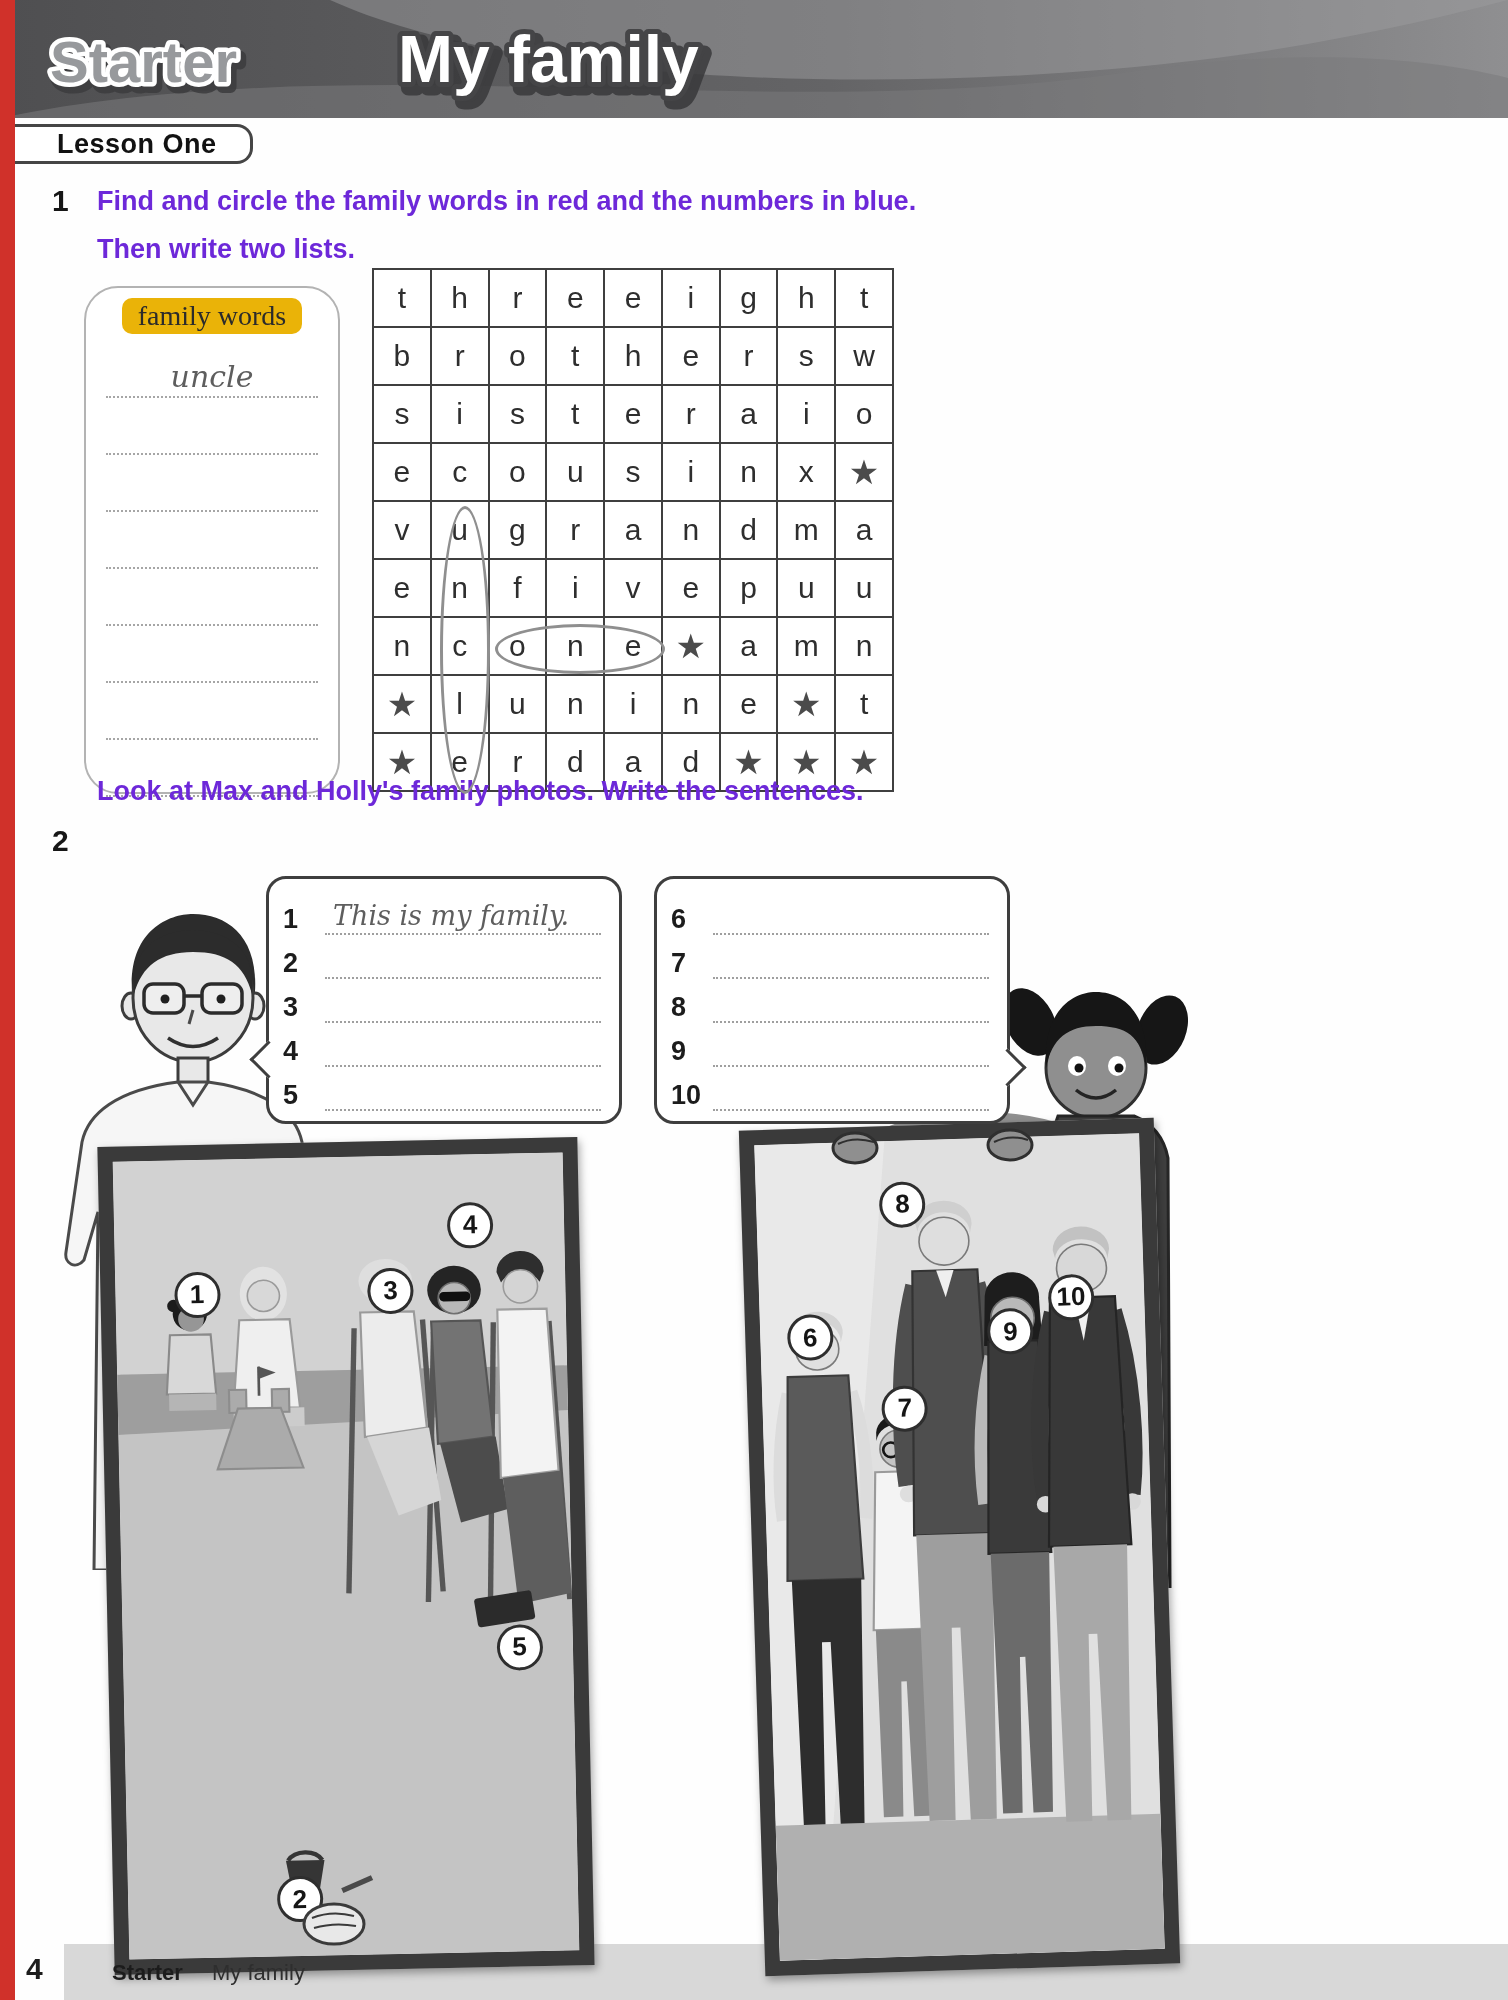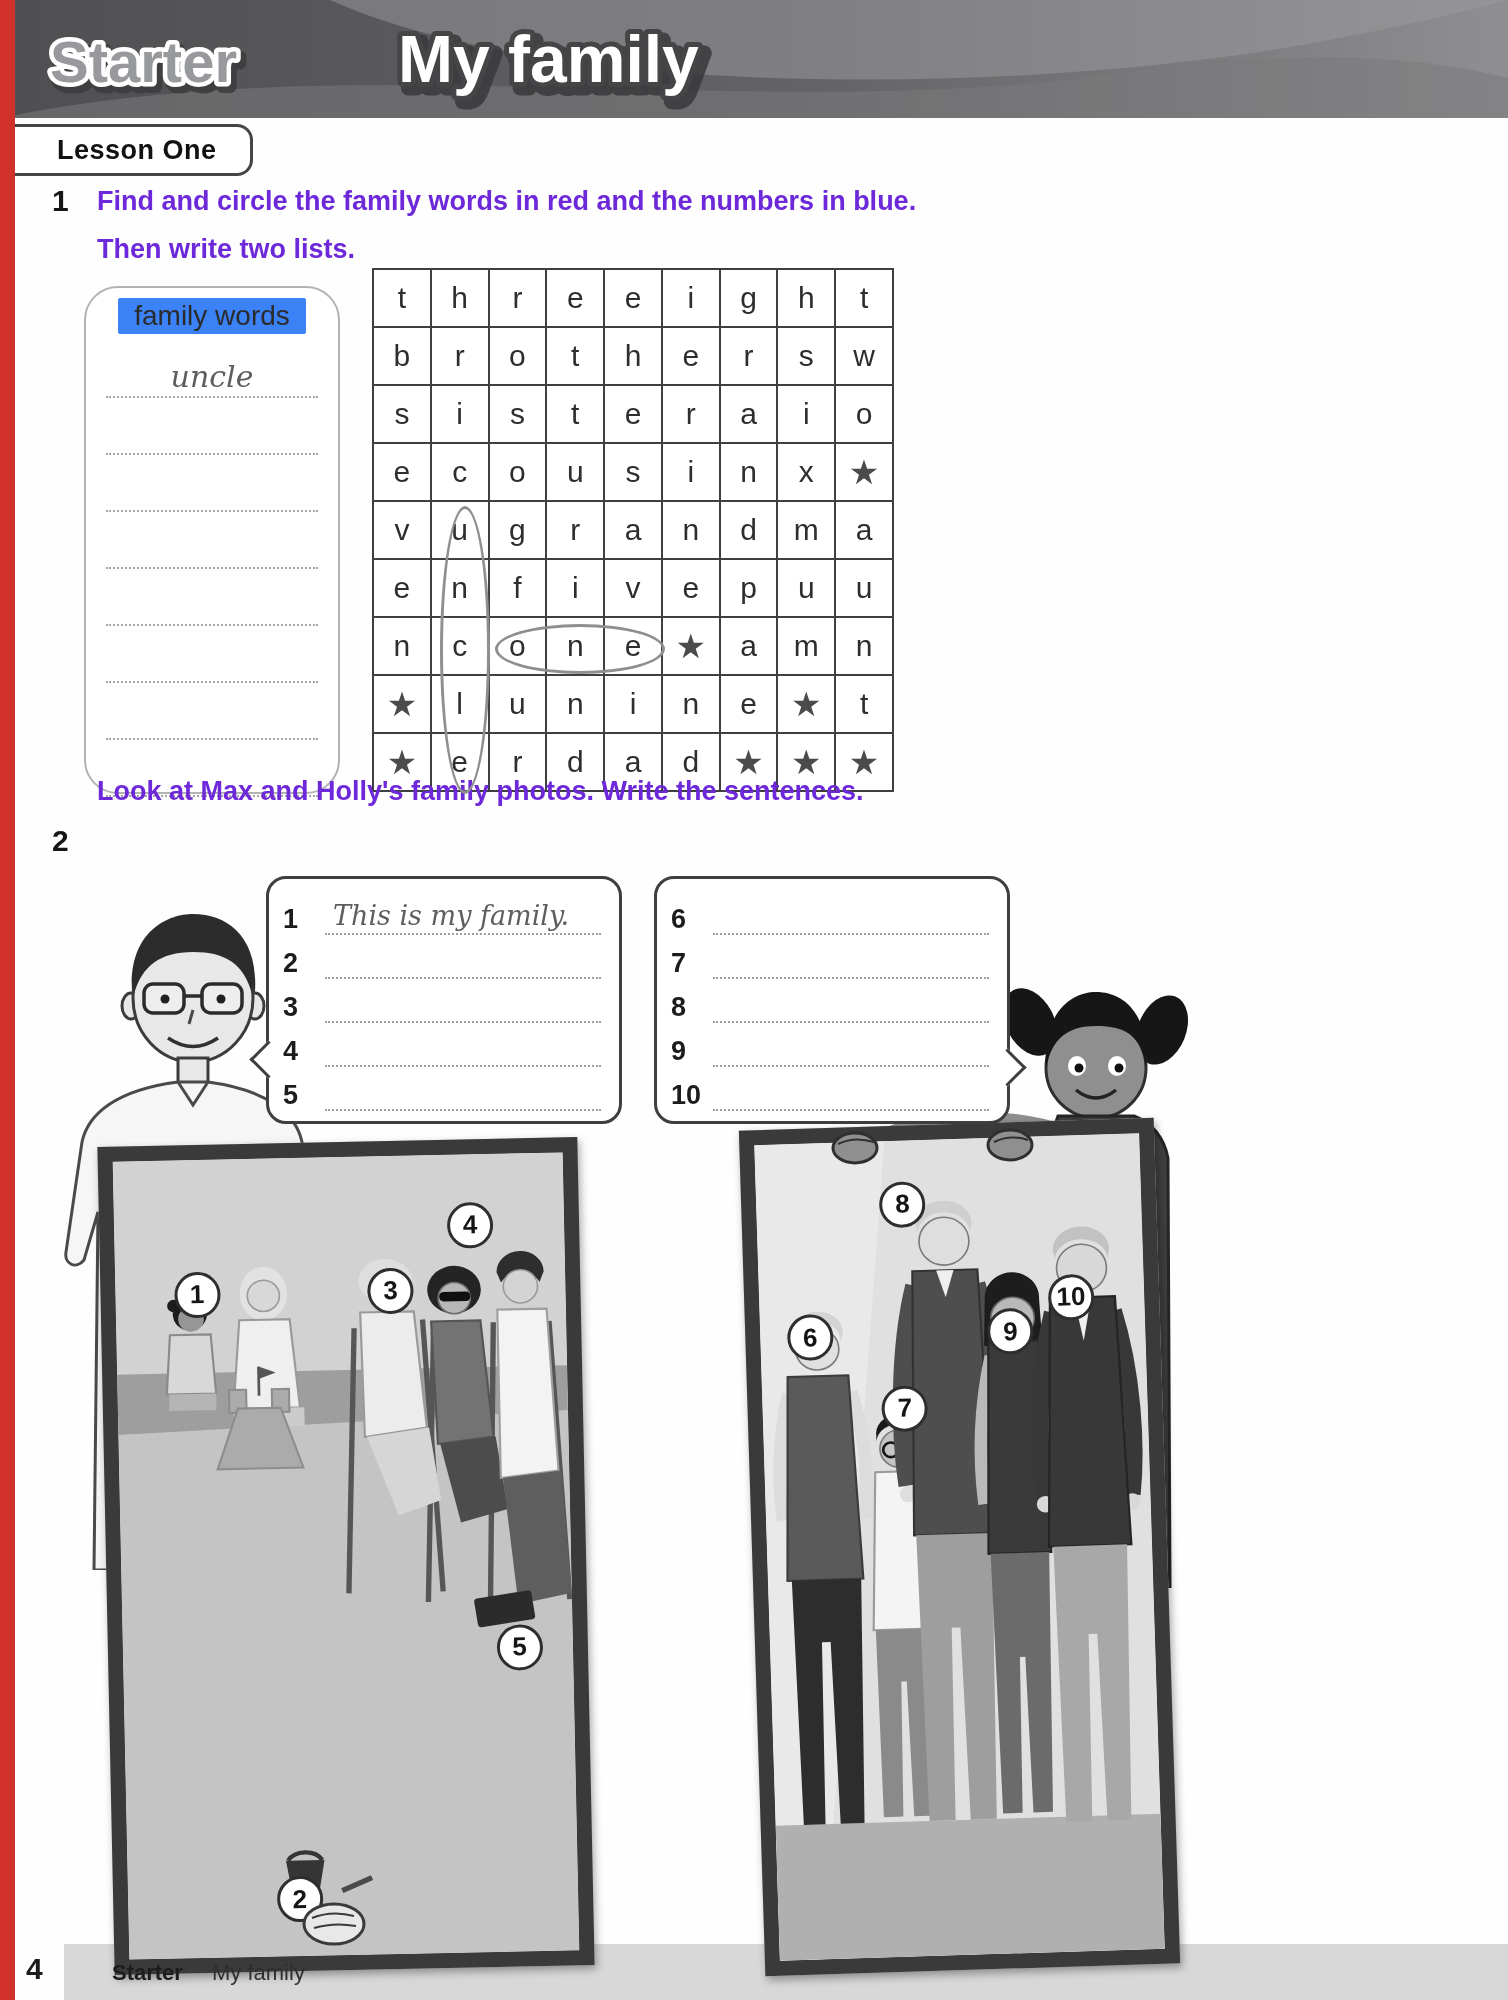--- a/index.html
+++ b/index.html
@@ -10,35 +10,35 @@
   .spine{position:absolute;left:0;top:0;width:15px;height:2000px;background:#d0312a;z-index:9;}
 
   
   .header{position:absolute;left:0;top:0;width:1508px;height:118px;z-index:1;}
   .header svg.bg{position:absolute;left:0;top:0;width:100%;height:100%;}
   .title-svg{position:absolute;}
   #unit-title-svg{left:40px;top:10px;width:330px;height:104px;}
   #page-title-svg{left:388px;top:2px;width:460px;height:116px;}
 
   
-  .lesson-tab{position:absolute;left:15px;top:124px;width:238px;height:52px;background:#fff;
+  .lesson-tab{position:absolute;left:15px;top:124px;width:238px;height:40px;background:#fff;
     border:3px solid #454545;border-left:none;border-radius:0 16px 16px 0;z-index:2;
     display:flex;align-items:center;padding-left:42px;box-sizing:border-box;}
   .lesson-tab span{font-weight:bold;font-size:27px;color:#121212;letter-spacing:.5px;}
 
   
   .ex-num{position:absolute;font-weight:bold;font-size:30px;color:#161616;}
   .ex-line{position:absolute;font-weight:bold;font-size:27px;color:#6d28d9;}
 
   
   .panel{position:absolute;border:2.5px solid #b3b3b3;border-radius:34px;background:#fff;box-sizing:border-box;}
   #family-panel{left:84px;top:286px;width:256px;height:508px;}
   #numbers-panel{left:922px;top:286px;width:240px;height:508px;}
   .ptitle-wrap{text-align:center;margin-top:10px;}
-  .ptitle{display:inline-block;background:#3b82f6;border-radius:2px;padding:2px 16px;font-size:28px;color:#2b2b2b;}
+  .ptitle{display:inline-block;background:#eab308;border-radius:10px;padding:2px 16px;font-size:28px;color:#2b2b2b;font-family:Liberation Serif, serif;}
   .entry-row{margin:6px 20px 0;height:56px;border-bottom:2px dotted #a6a6a6;
     display:flex;align-items:flex-end;justify-content:center;}
   .handwrite{font-family:"DejaVu Serif",serif;font-style:italic;color:#5e5e5e;}
   .entry-row .handwrite{font-size:30px;padding-bottom:2px;}
   .wline{margin:0 20px;height:55px;border-bottom:2px dotted #a6a6a6;}
 
   
   .ws{position:absolute;left:372px;top:268px;width:522px;height:524px;background:#fff;
     display:grid;grid-template-columns:repeat(9,1fr);grid-template-rows:repeat(9,1fr);
     border-top:2.5px solid #3f3f3f;border-left:2.5px solid #3f3f3f;box-sizing:border-box;}

